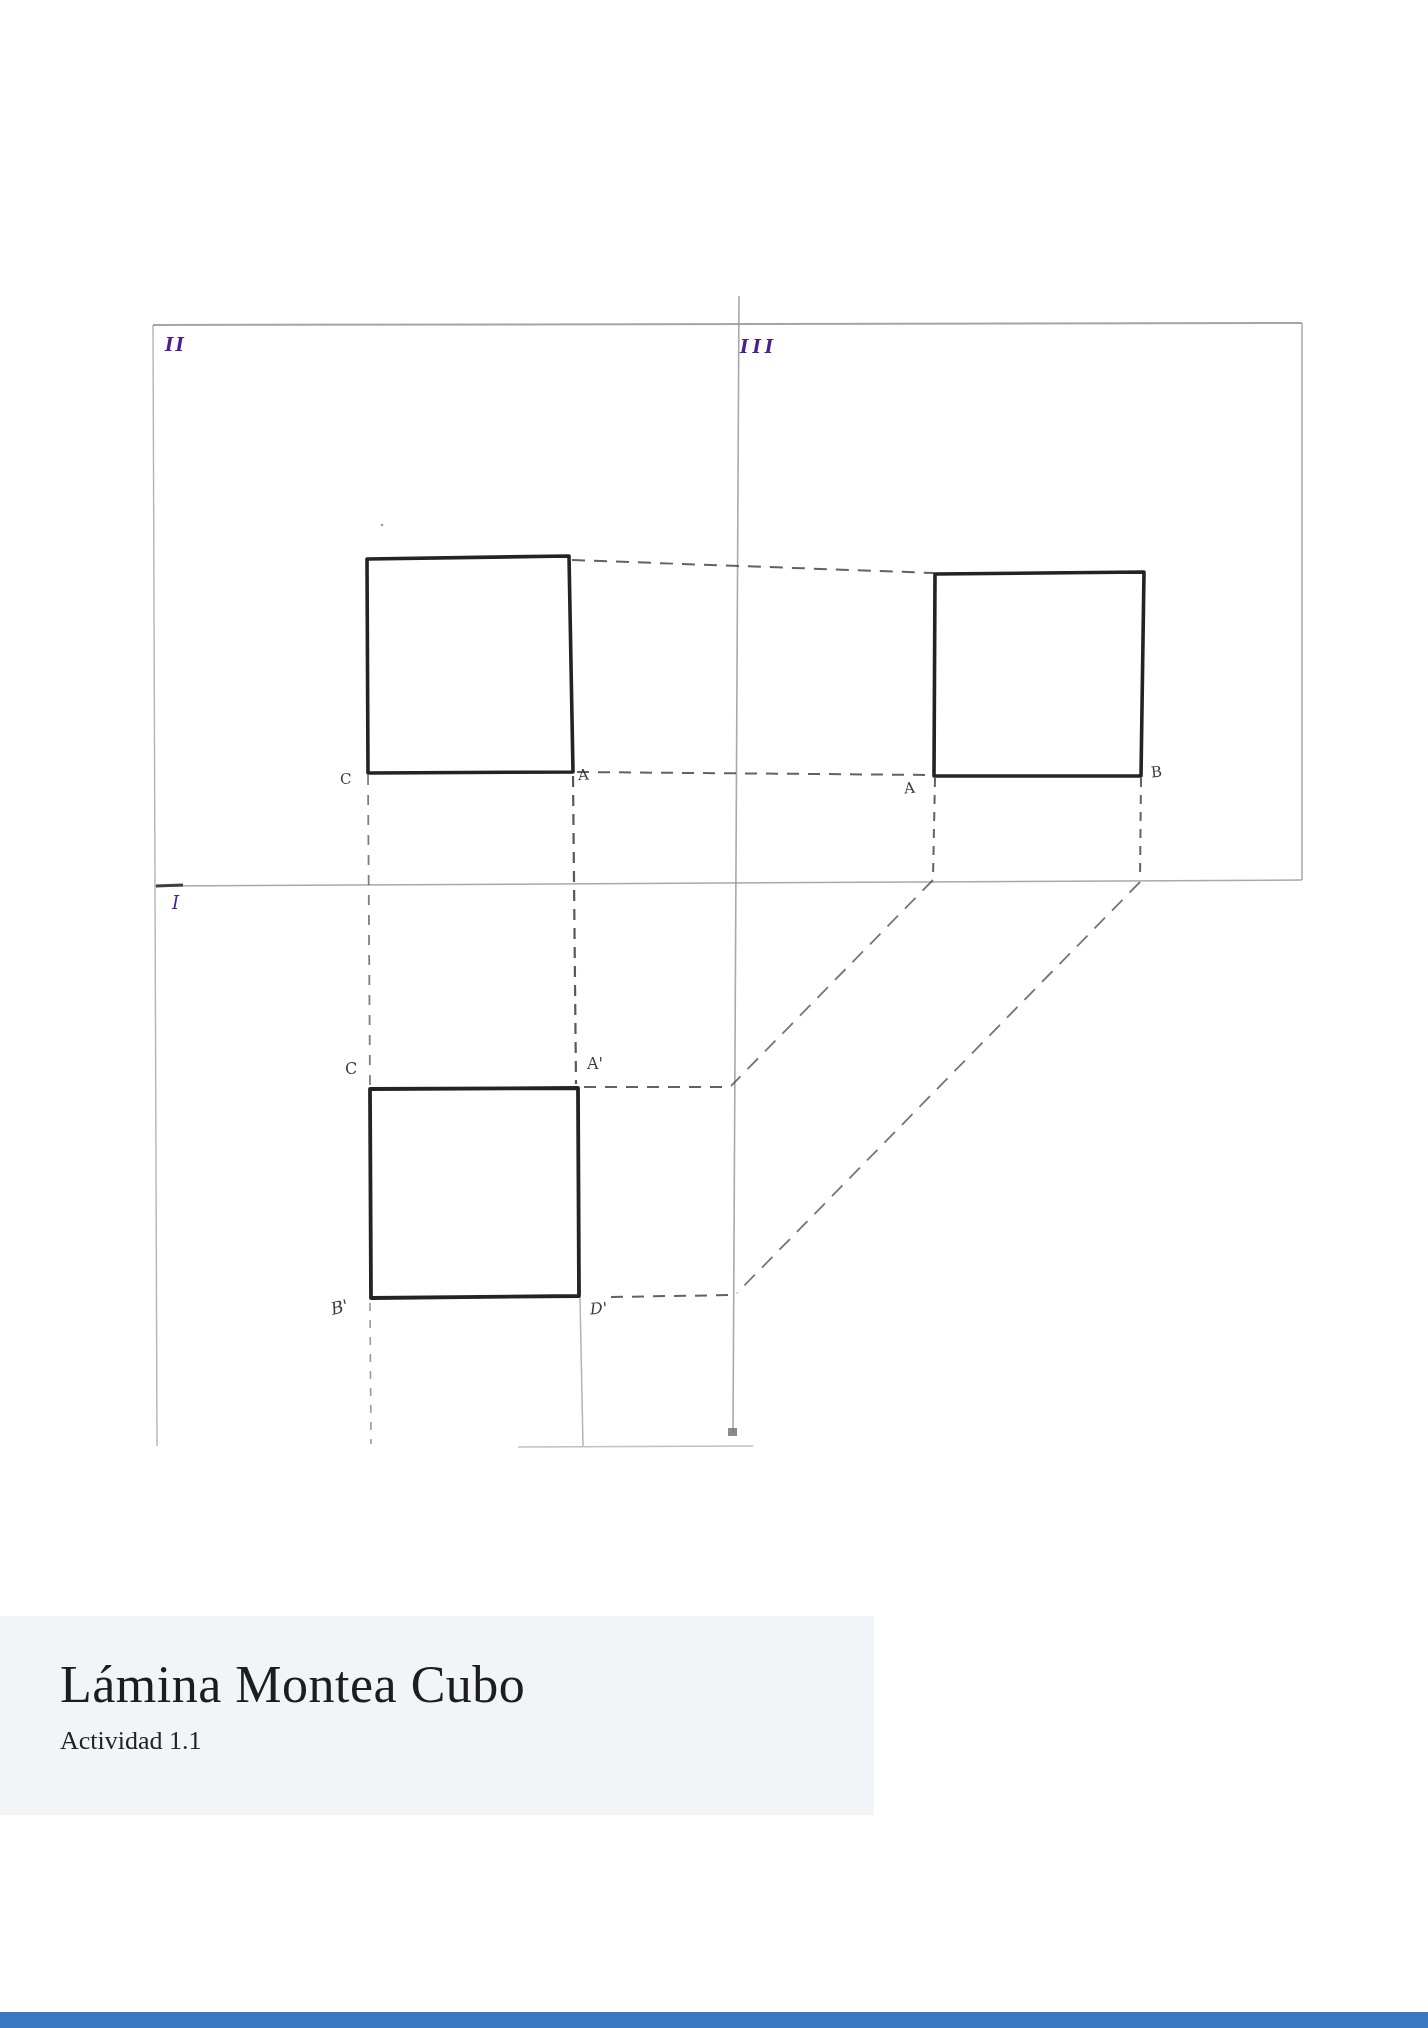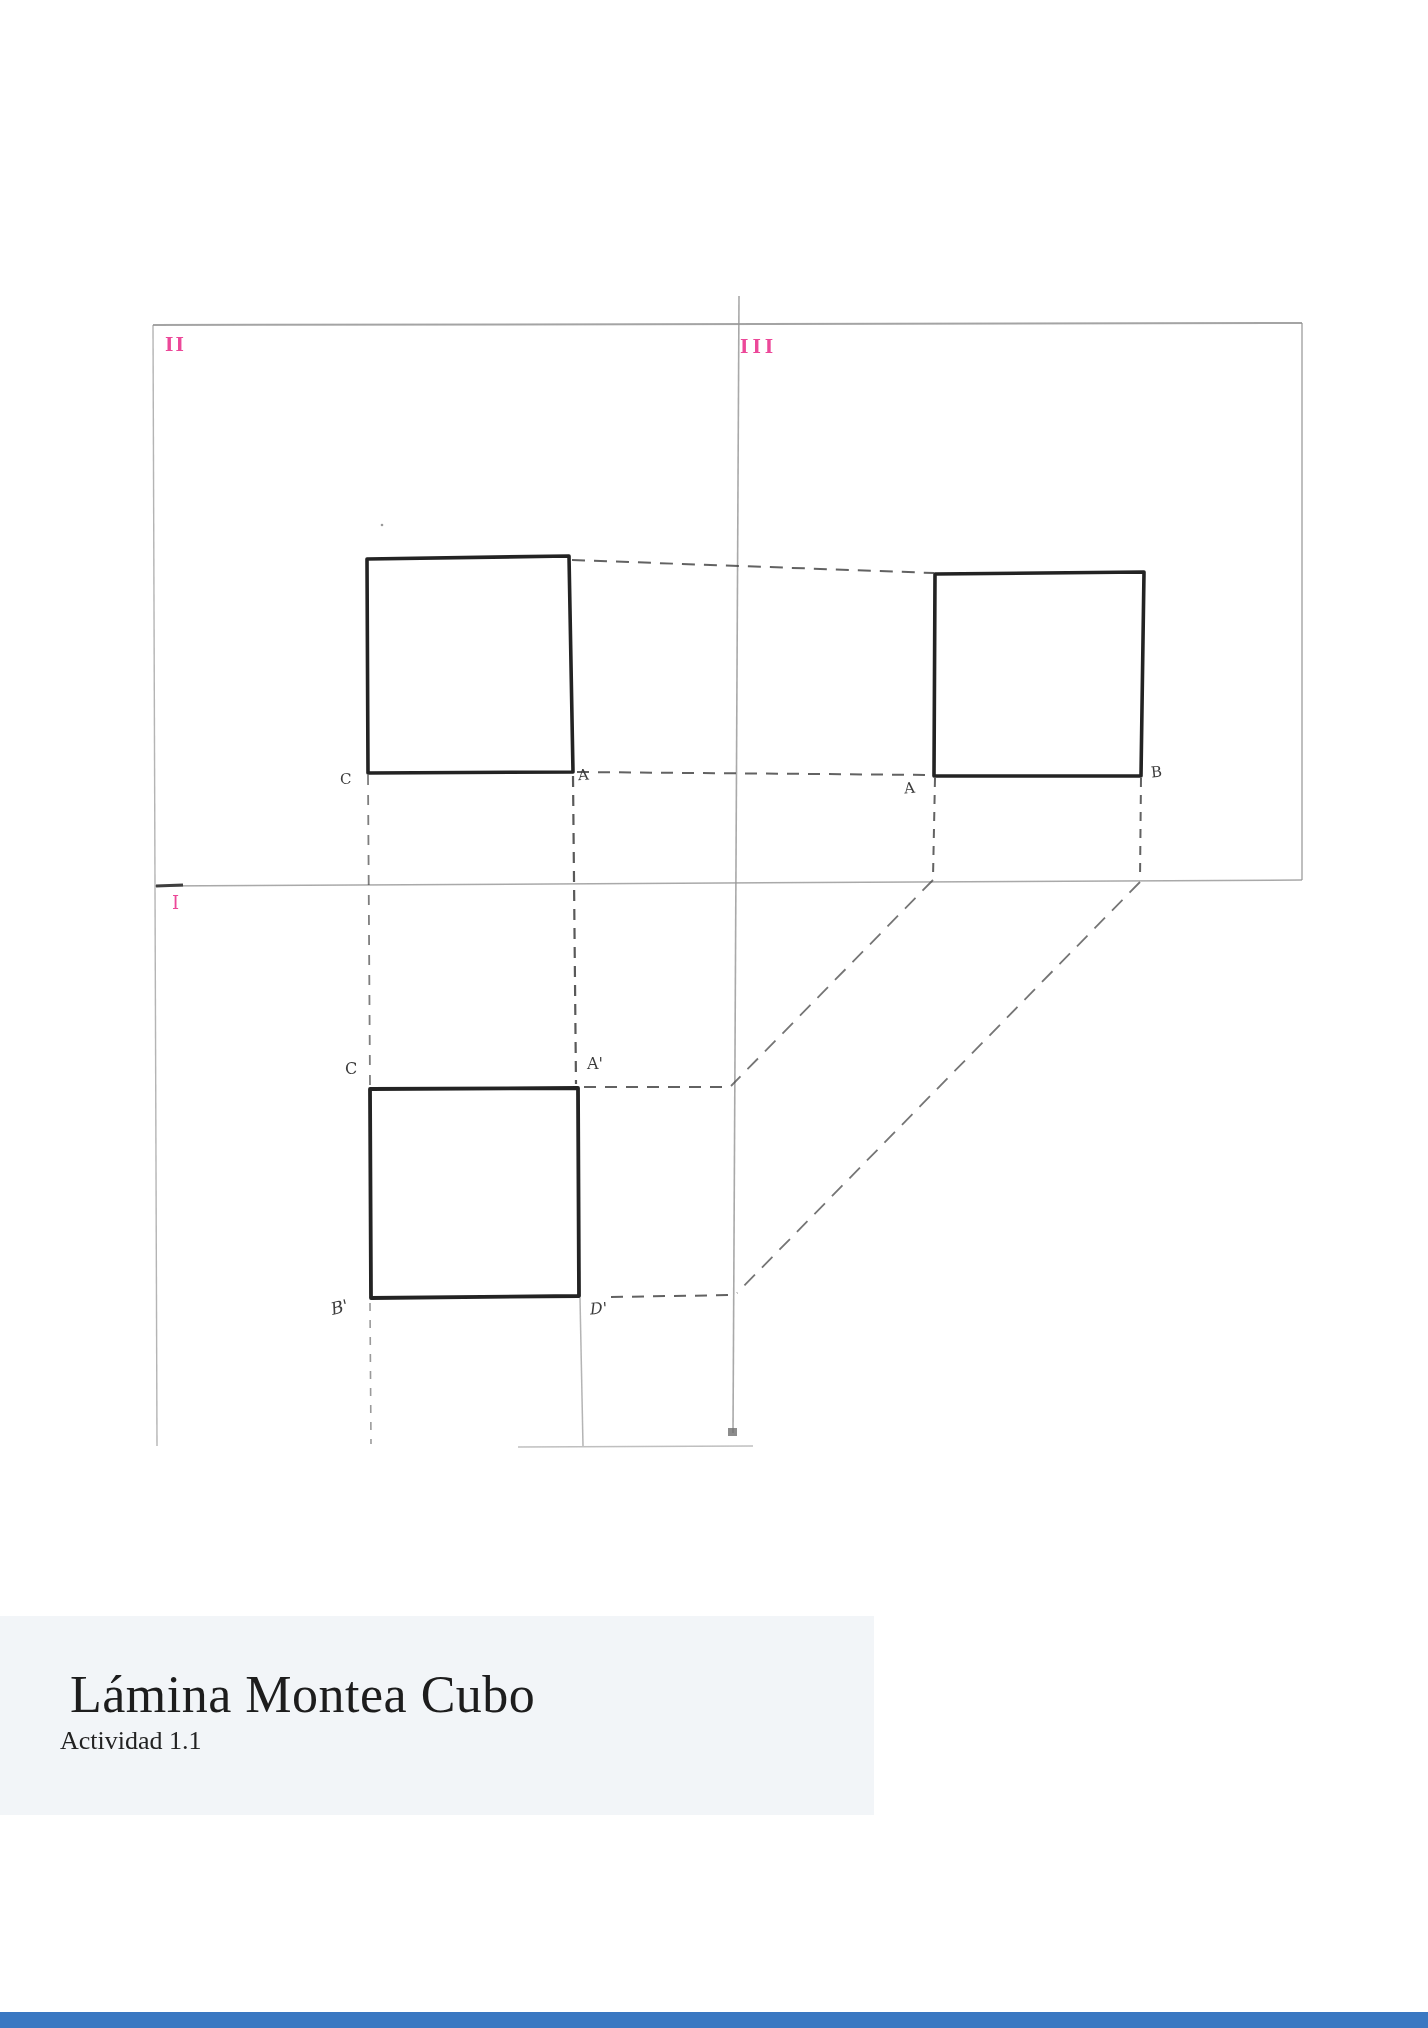--- a/index.html
+++ b/index.html
@@ -8,30 +8,30 @@
     font-family:"Liberation Sans", sans-serif;overflow:hidden;
   }
   .page{position:absolute;left:0;top:0;width:1428px;height:2028px;}
   svg.sheet{position:absolute;left:0;top:0;}
   .pt-label{
     position:absolute;color:#3c3c3c;
     font-family:"DejaVu Serif", serif;
     font-size:15px;line-height:1;white-space:nowrap;
   }
   .quad-label{
-    position:absolute;color:#ec4899;
+    position:absolute;color:#4c1d95;
     font-family:"DejaVu Serif", serif;
-    font-weight:bold;font-size:18px;line-height:1;letter-spacing:2px;
+    font-weight:bold;font-size:18px;line-height:1;letter-spacing:2px;font-style:italic;
   }
   .title-band{
     position:absolute;left:0;top:1616px;width:874px;height:199px;
     background:#f2f5f8;
   }
   .doc-title{
-    position:absolute;left:60px;top:1656px;margin:10px;
+    position:absolute;left:60px;top:1656px;margin:0;
     font-family:"Liberation Serif", serif;font-weight:500;
     font-size:52px;line-height:1.1;color:#1d1d1d;letter-spacing:0.5px;
   }
   .doc-subtitle{
     position:absolute;left:60px;top:1727px;margin:0;
     font-family:"Liberation Serif", serif;font-weight:normal;
     font-size:26px;line-height:1.1;color:#222222;
   }
   .footer-bar{
     position:absolute;left:0;top:2012px;width:1428px;height:16px;

